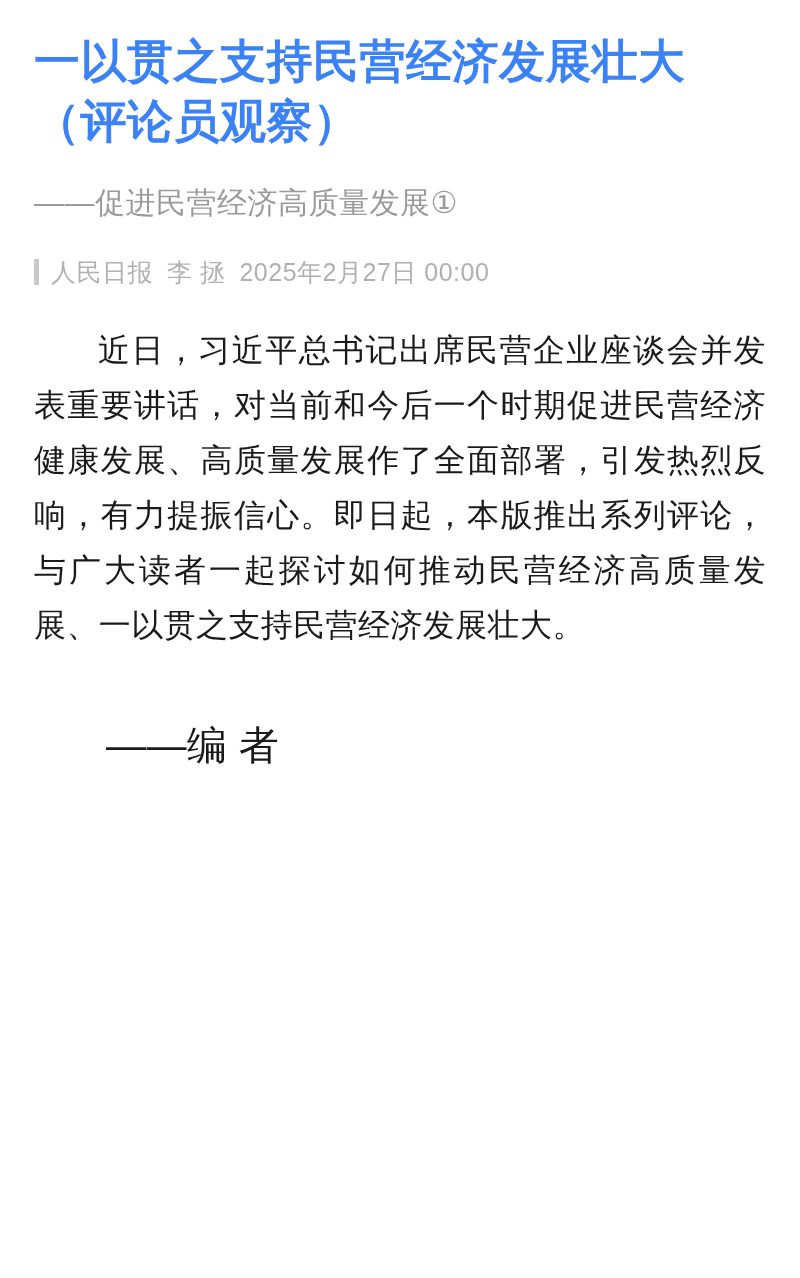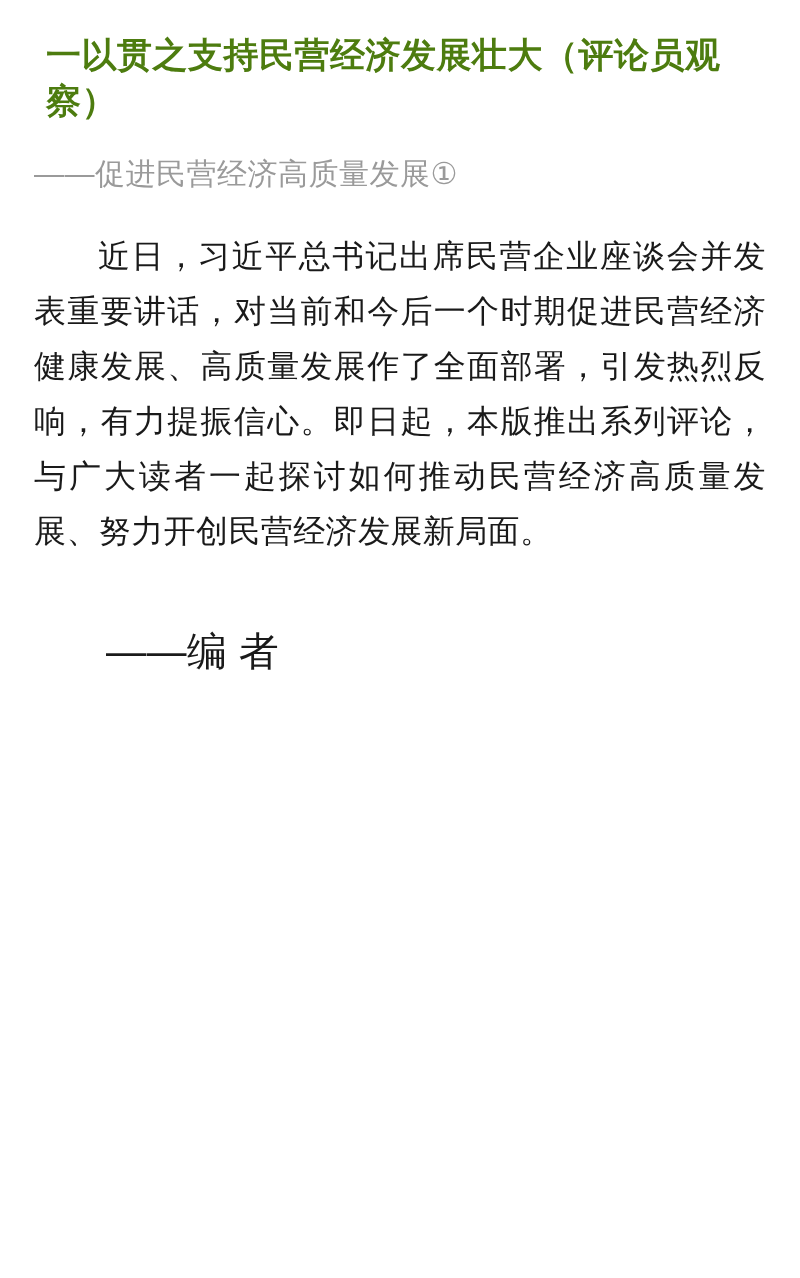--- a/index.html
+++ b/index.html
@@ -16,26 +16,26 @@
   }
   .page {
     width: 800px;
     min-height: 1278px;
     box-sizing: border-box;
     padding: 26px 34px 0 34px;
     background: #ffffff;
     position: relative;
   }
   .article-title {
-    font-size: 35px;
+    font-size: 46px;
     line-height: 1.30;
     font-weight: 700;
     letter-spacing: 0.5px;
-    color: #4d7c0f;
-    margin: 0 0 0 12px;
+    color: #3b82f6;
+    margin: 0 0 0 0;
     padding-top: 6px;
   }
   .subtitle {
     font-size: 30px;
     line-height: 1.4;
     color: #9a9a9a;
     font-weight: 400;
     margin-top: 30px;
     letter-spacing: 0.5px;
   }
@@ -90,22 +90,28 @@
 </style>
 </head>
 <body>
 
 <div class="page">
 
   <h1 class="article-title">一以贯之支持民营经济发展壮大（评论员观察）</h1>
 
   <div class="subtitle">——促进民营经济高质量发展①</div>
 
+  <div class="byline">
+    <span class="byline-bar"></span>
+    <span class="byline-source">人民日报</span>
+    <span class="byline-author">李 拯</span>
+    <span class="byline-date">2025年2月27日 00:00</span>
+  </div>
 
-  <p class="body-text indent">近日，习近平总书记出席民营企业座谈会并发表重要讲话，对当前和今后一个时期促进民营经济健康发展、高质量发展作了全面部署，引发热烈反响，有力提振信心。即日起，本版推出系列评论，与广大读者一起探讨如何推动民营经济高质量发展、努力开创民营经济发展新局面。</p>
+  <p class="body-text indent">近日，习近平总书记出席民营企业座谈会并发表重要讲话，对当前和今后一个时期促进民营经济健康发展、高质量发展作了全面部署，引发热烈反响，有力提振信心。即日起，本版推出系列评论，与广大读者一起探讨如何推动民营经济高质量发展、一以贯之支持民营经济发展壮大。</p>
 
   <div class="editor-note">——编 者</div>
 
   <div class="spacer-block"></div>
 
 
   <div class="bottom-pad"></div>
 </div>
 
 </body></html>

